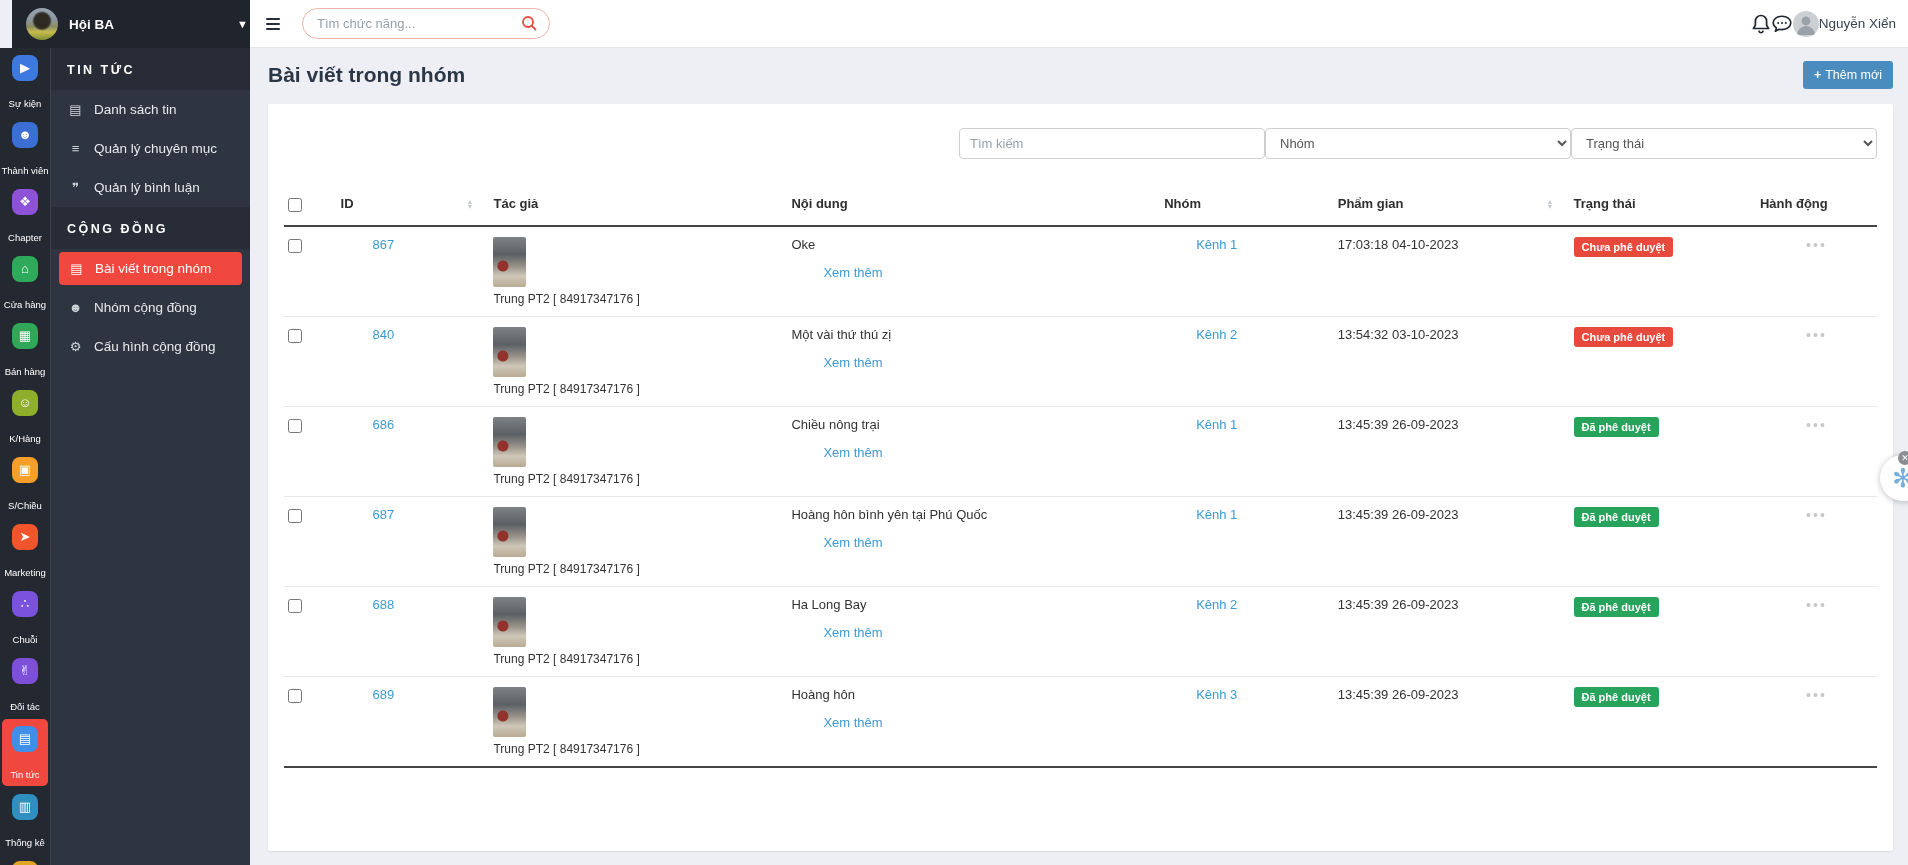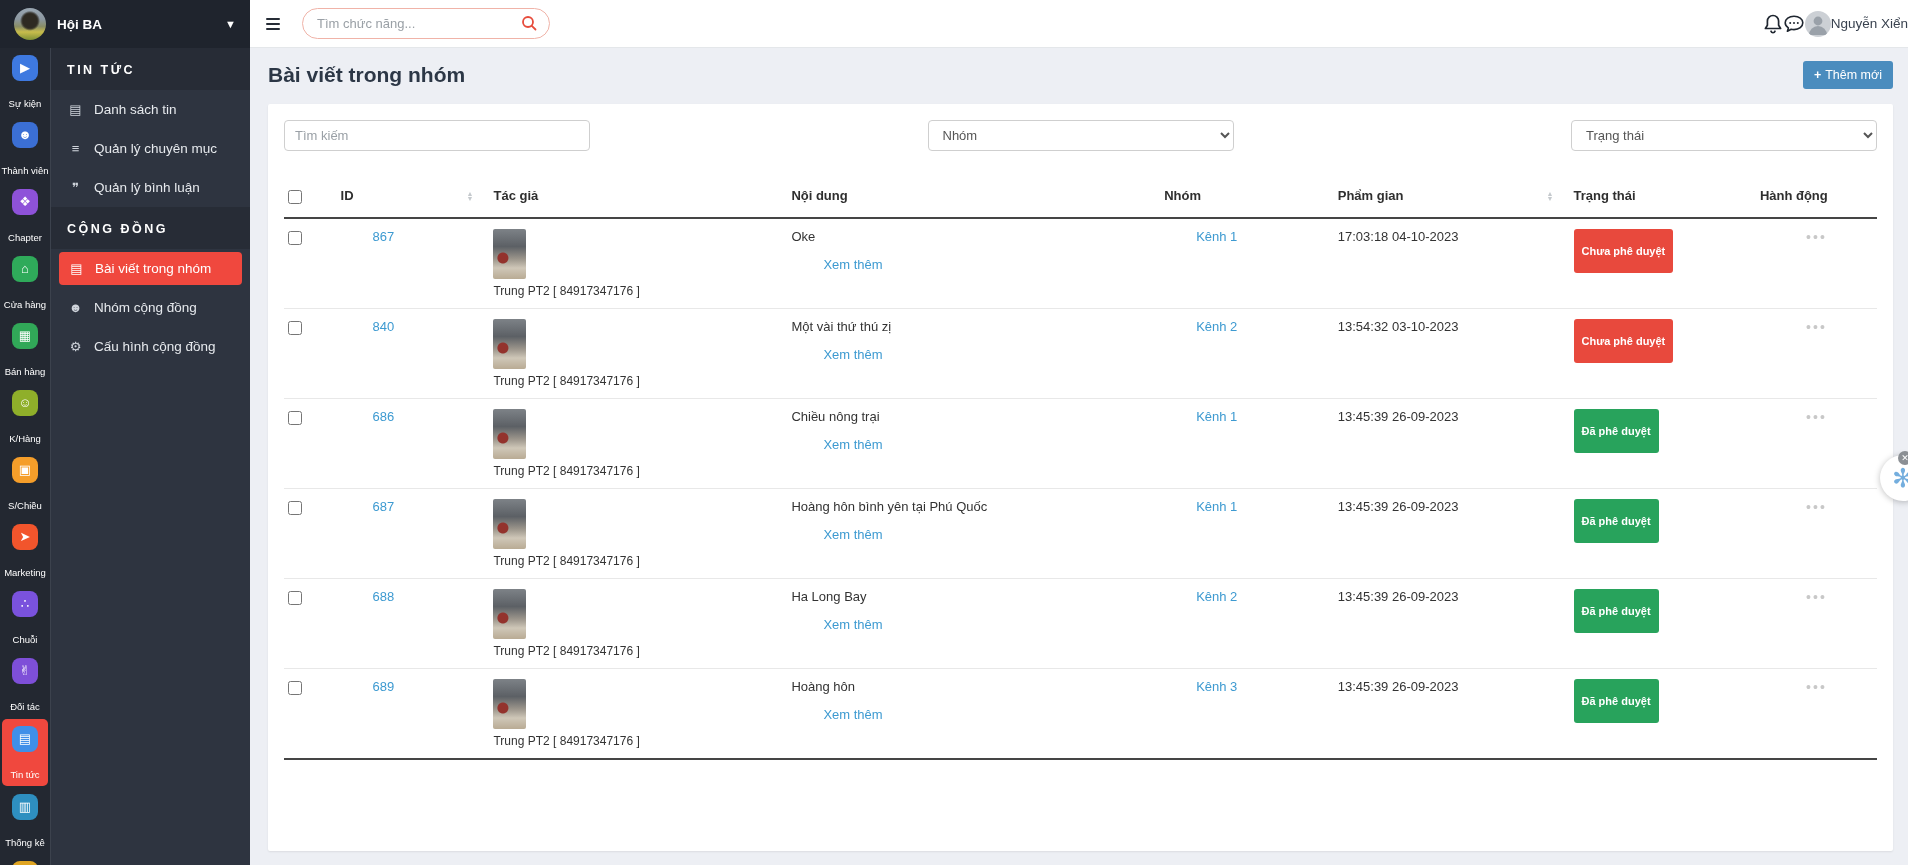--- a/index.html
+++ b/index.html
@@ -1,21 +1,21 @@
 <!DOCTYPE html>
 <html style="--accent-red: #f0483e; --link-blue: #3d9ad1; --add-button: #4a8cbe; --pending-badge: #e8493d; --approved-badge: #28a35c;"><head>
 <meta charset="utf-8">
 <style>
   * { margin:0; padding:0; box-sizing:border-box; }
   html,body { background:#d8dbe0; }
   body { font-family:"Liberation Sans","DejaVu Sans",sans-serif; }
   .app { position:relative; width:1908px; height:865px; background:#edeff4; overflow:hidden; }
 
   
-  .logobar { position:absolute; left:0; top:0; width:250px; height:48px; background:#1f242d;
+  .logobar { position:absolute; left:12px; top:0; width:250px; height:48px; background:#1f242d;
              display:flex; align-items:center; padding:0 14px; z-index:5; }
   .brand-avatar { width:32px; height:32px; border-radius:50%; flex:0 0 32px;
     background:
       radial-gradient(circle at 50% 40%, #2e2a22 0 7px, rgba(46,42,34,.85) 8px, transparent 10px),
       linear-gradient(180deg,#9aa7b2 0%,#8b97a0 35%,#8a8e66 58%,#c8bc4c 75%,#7f9136 100%); }
   .brand-name { color:#fff; font-size:13.5px; font-weight:bold; margin-left:11px; }
   .brand-caret { margin-left:auto; color:#fff; font-size:11px; }
 
   
   .rail { position:absolute; left:0; top:48px; width:50px; bottom:0; background:#232831; z-index:4; }
@@ -41,39 +41,39 @@
   .topbar { position:absolute; left:250px; top:0; right:0; height:48px; background:#fff;
             border-bottom:1px solid #e4e7ea; display:flex; align-items:center; z-index:5; }
   .hamburger { margin-left:16px; width:14px; cursor:pointer; }
   .hamburger i { display:block; height:2px; background:#262c36; margin:3px 0; border-radius:1px; }
   .func-search { position:relative; margin-left:22px; width:248px; }
   .func-search input { width:100%; height:31px; border:1px solid #f0b3a8; border-radius:16px;
             padding:0 36px 0 14px; font-size:13px; color:#444; outline:none;
             font-family:inherit; }
   .func-search input::placeholder { color:#9aa0a6; }
   .func-search .search-ic { position:absolute; right:13px; top:7px; }
-  .top-right { margin-left:auto; display:flex; align-items:center; }
+  .top-right { margin-left:auto; display:flex; align-items:center; padding-right:12px; }
   .top-ic { cursor:pointer; display:flex; align-items:center; }
   .user-avatar { width:26px; height:26px; border-radius:50%; background:#ccd0d5; overflow:hidden; cursor:pointer; }
   .user-name { font-size:13.5px; color:#39424f; cursor:pointer; }
 
   
   .main { position:absolute; left:250px; top:48px; right:0; bottom:0; background:#edeff4; }
   .page-head { position:absolute; left:18px; top:13px; right:15px; display:flex;
                justify-content:space-between; align-items:center; }
   .page-title { font-size:21px; font-weight:600; color:#2c3746; }
   .add-btn { background:var(--add-button); color:#fff; border:none; border-radius:3px;
              font-size:12.5px; padding:7px 11px; cursor:pointer; font-family:inherit; }
   .add-btn .plus { font-weight:bold; margin-right:4px; }
 
   .card { position:absolute; left:18px; top:56px; right:15px; height:747px; background:#fff;
           border-radius:2px; box-shadow:0 1px 2px rgba(0,0,0,.08); padding:16px; }
 
   
-  .filters { display:flex; justify-content:space-between; gap:27px; }
+  .filters { margin-top:8px; display:flex; justify-content:flex-end; gap:0; }
   .filters input, .filters select { width:306px; height:31px; border:1px solid #cfcfcf;
           border-radius:4px; font-size:13px; color:#555; padding:0 10px; background:#fff;
           outline:none; font-family:inherit; }
   .filters input::placeholder { color:#9aa0a6; }
 
   
   table { width:100%; border-collapse:collapse; margin-top:27px; table-layout:fixed; }
   thead th { text-align:left; font-size:13px; color:#2f2f2f; font-weight:bold;
              padding:6px 4px 10px; border-bottom:2px solid #454545; }
   .sort { display:inline-flex; flex-direction:column; float:right; margin-right:12px;
@@ -92,21 +92,21 @@
       linear-gradient(180deg,#7d8287 0%,#5c6065 35%,#9b958b 60%,#cfc7b8 78%,#b9ab94 100%); }
   .thumb.b {
     background:
       radial-gradient(circle at 35% 30%, #a8433a 0 5px, rgba(0,0,0,0) 6px),
       radial-gradient(circle at 70% 60%, #c8b9a2 0 6px, rgba(0,0,0,0) 7px),
       linear-gradient(180deg,#5d7457 0%,#77685a 40%,#8f4f45 70%,#6e7c5f 100%); }
   .author { font-size:12px; color:#333; margin-top:5px; white-space:nowrap; }
   .content-title { font-size:13px; color:#333; }
   .more-link { display:inline-block; margin-top:13px; font-size:13px; }
   .badge { display:inline-block; color:#fff; font-size:11px; font-weight:bold;
-           padding:16px 8px; border-radius:3px; }
+           padding:4px 8px; border-radius:3px; }
   .dots { color:#c8c8c8; font-size:14px; letter-spacing:2px; cursor:pointer; display:inline-block; padding:0 4px; }
   td.act-cell { text-align:center; }
 
   
   .gpt-widget { position:absolute; right:-18px; top:455px; width:46px; height:46px; border-radius:50%;
                 background:#fff; box-shadow:0 1px 6px rgba(0,0,0,.25); z-index:9; cursor:pointer;
                 display:flex; align-items:center; justify-content:center; }
   .gpt-glyph { color:#74aede; font-size:26px; line-height:26px; }
   .gpt-close { position:absolute; right:14px; top:-4px; width:14px; height:14px; border-radius:50%;
                background:#8b8f94; color:#fff; font-size:9px; line-height:14px; text-align:center; cursor:pointer; }

